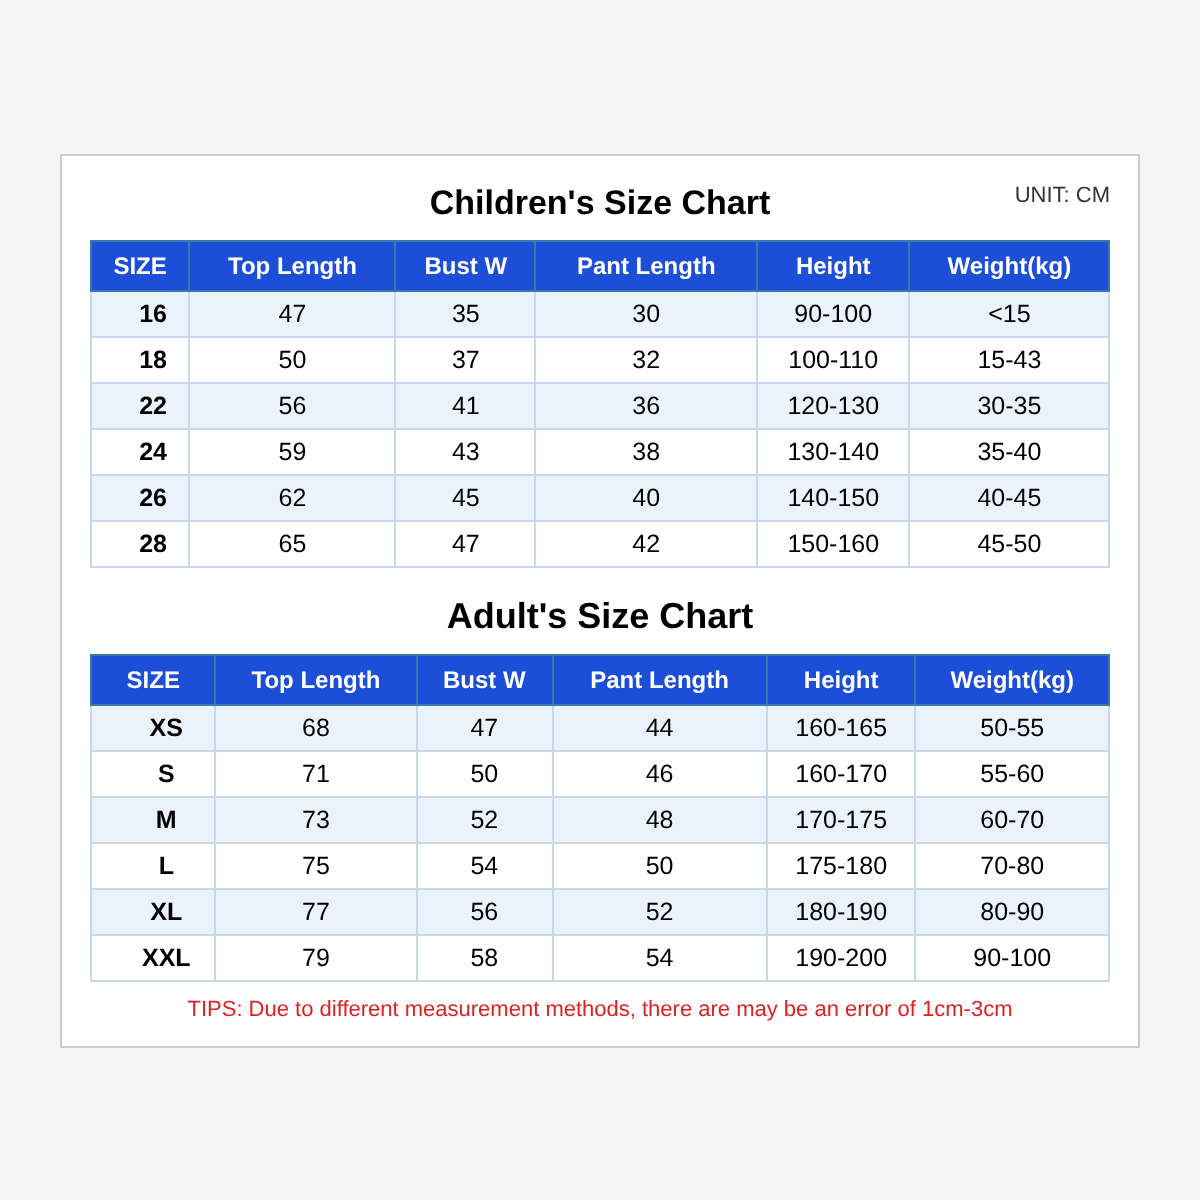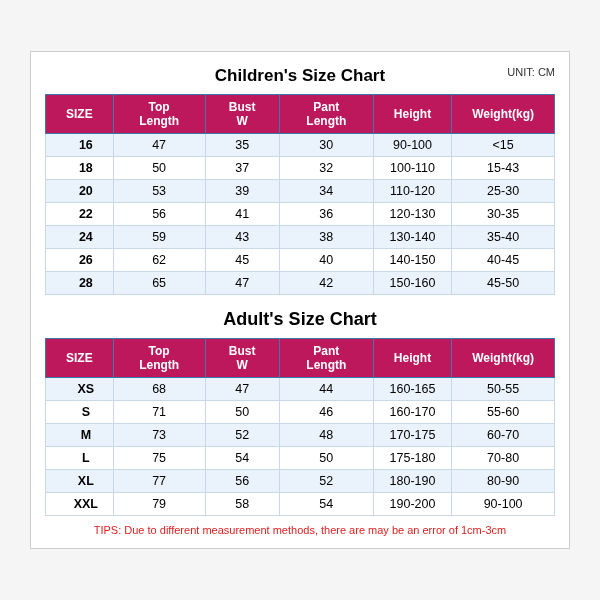--- a/index.html
+++ b/index.html
@@ -33,23 +33,23 @@
       font-weight: normal;
       color: #333;
     }
     table {
       width: 100%;
       border-collapse: collapse;
       margin-top: 6px;
       font-size: 12.5px;
     }
     thead th {
-      background: #be185d;
+      background: #1d4ed8;
       color: #fff;
-      padding: 5px 20px;
+      padding: 5px 3px;
       text-align: center;
       border: 1px solid #3a7aaa;
       font-weight: bold;
       font-size: 12px;
     }
     tbody tr td {
       padding: 4px 3px;
       text-align: center;
       border: 1px solid #c8d8e8;
     }
@@ -109,28 +109,20 @@
         </tr>
         <tr>
           <td>18</td>
           <td>50</td>
           <td>37</td>
           <td>32</td>
           <td>100-110</td>
           <td>15-43</td>
         </tr>
         <tr>
-          <td>20</td>
-          <td>53</td>
-          <td>39</td>
-          <td>34</td>
-          <td>110-120</td>
-          <td>25-30</td>
-        </tr>
-        <tr>
           <td>22</td>
           <td>56</td>
           <td>41</td>
           <td>36</td>
           <td>120-130</td>
           <td>30-35</td>
         </tr>
         <tr>
           <td>24</td>
           <td>59</td>

